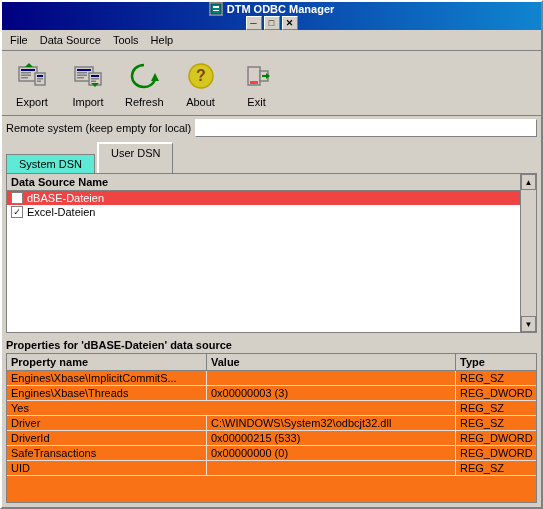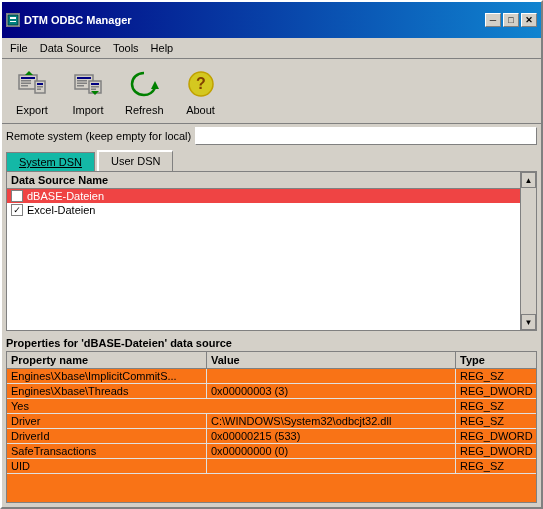--- a/index.html
+++ b/index.html
@@ -18,27 +18,28 @@
       border-right-color: #808080;
       border-bottom-color: #808080;
       outline: 1px solid #000;
       background: #d4d0c8;
       display: flex;
       flex-direction: column;
     }
     .title-bar {
       background: linear-gradient(to right, #000080, #1084d0);
       color: white;
-      padding: 11px 4px;
+      padding: 0 4px;
       display: flex;
       align-items: center;
       justify-content: space-between;
       font-size: 11px;
       font-weight: bold;
       flex-shrink: 0;
+      flex-direction: column;
     }
     .title-bar-left {
       display: flex;
       align-items: center;
       gap: 4px;
     }
     .title-icon {
       width: 14px;
       height: 14px;
       background: #c0c0c0;
@@ -142,23 +143,22 @@
       position: relative;
     }
     .tab.active {
       background: #d4d0c8;
       border-top: 2px solid #fff;
       border-left: 2px solid #fff;
       padding-bottom: 4px;
       z-index: 2;
     }
     .tab:not(.active) {
-      background: #14b8a6;
-      margin-top: 2px;
-      text-decoration: underline;
+      background: #5eead4;
+      margin-top: 12px;
     }
     .dsn-panel {
       margin: 0 4px;
       border: 1px solid #808080;
       border-top: 1px solid #808080;
       background: white;
       flex: 0 0 160px;
       display: flex;
       flex-direction: column;
       overflow: hidden;
@@ -369,20 +369,32 @@
     <div class="toolbar-btn">
       <div class="toolbar-icon">
         <svg width="34" height="34" viewBox="0 0 34 34">
           <circle cx="17" cy="17" r="12" fill="#d4c820" stroke="#c0a000" stroke-width="1.5"></circle>
           <text x="17" y="22" text-anchor="middle" font-size="16" font-weight="bold" fill="#804000">?</text>
         </svg>
       </div>
       <span class="toolbar-label">About</span>
     </div>
 
+    <div class="toolbar-btn">
+      <div class="toolbar-icon">
+        <svg width="34" height="34" viewBox="0 0 34 34">
+          <rect x="8" y="8" width="12" height="18" fill="#d4d0c8" stroke="#808080" stroke-width="1.5"></rect>
+          <rect x="20" y="12" width="8" height="10" fill="#d4d0c8" stroke="#808080" stroke-width="1.5"></rect>
+          <line x1="22" y1="17" x2="28" y2="17" stroke="#008000" stroke-width="2"></line>
+          <polygon points="26,14 30,17 26,20" fill="#008000"></polygon>
+          <rect x="10" y="22" width="8" height="3" fill="#ff4040"></rect>
+        </svg>
+      </div>
+      <span class="toolbar-label">Exit</span>
+    </div>
   </div>
 
   <div class="remote-bar">
     <span>Remote system (keep empty for local)</span>
     <input class="remote-input" type="text" placeholder="" style="">
   </div>
 
   <div class="tabs-row">
     <div class="tab">System DSN</div>
     <div class="tab active">User DSN</div>

